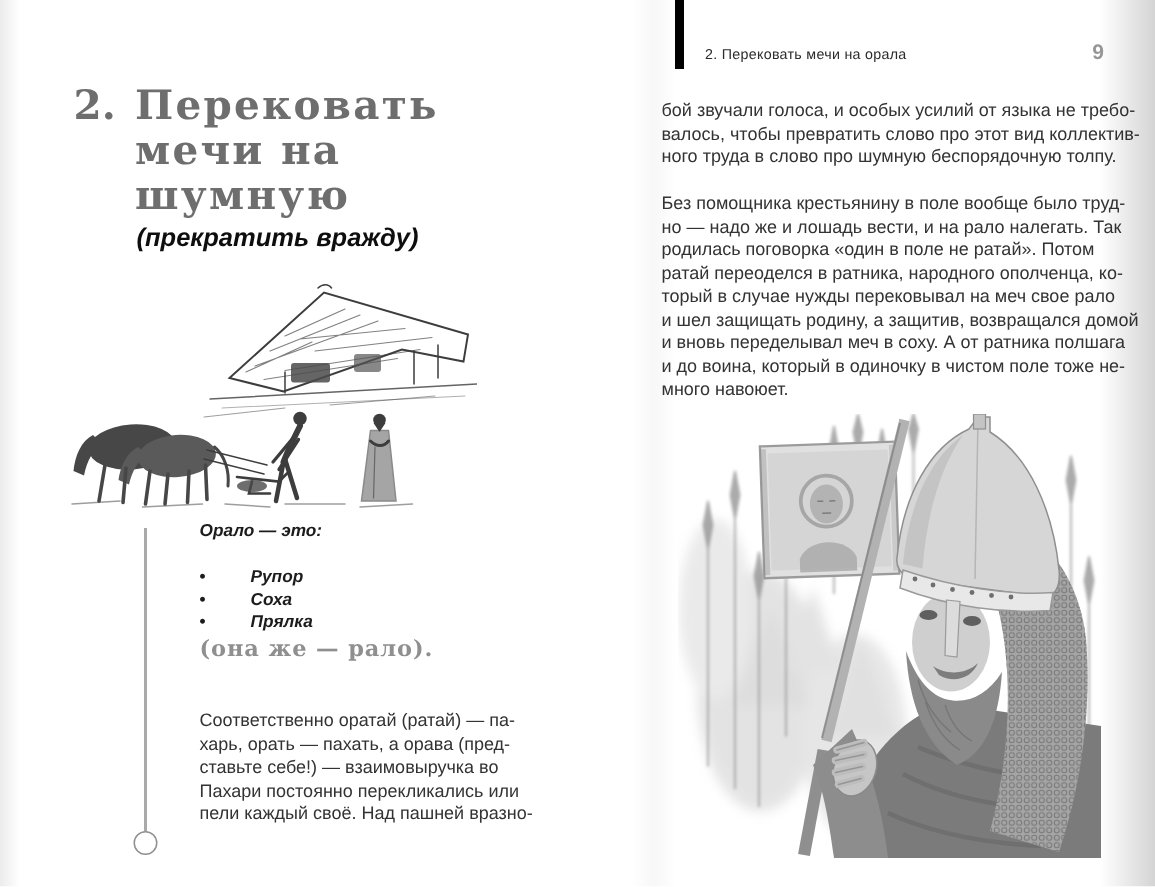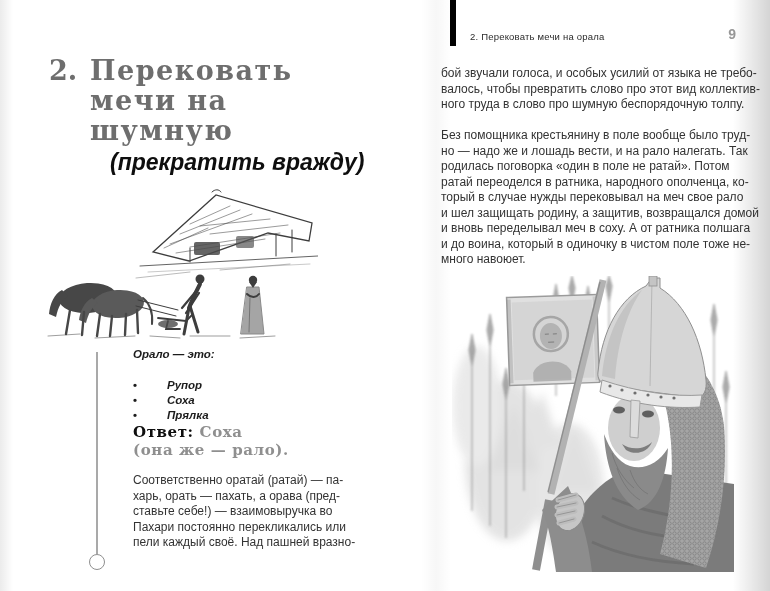--- a/index.html
+++ b/index.html
@@ -17,21 +17,21 @@
                 background:linear-gradient(to right, rgba(0,0,0,0), rgba(0,0,0,0.03) 50%, rgba(0,0,0,0)); pointer-events:none; }
 
   
   .chapter-title { position:absolute; left:90px; top:56px;
                    font-family:"DejaVu Serif", serif; font-weight:bold;
                    font-size:27px; line-height:30px; letter-spacing:1.5px; color:#6e6e6e; }
   .chapter-number { position:absolute; left:49px; top:56px;
                    font-family:"DejaVu Serif", serif; font-weight:bold;
                    font-size:27px; line-height:30px; color:#6e6e6e; }
   .chapter-subtitle { position:absolute; left:91px; top:149px;
-                   font-size:23px; font-weight:bold; font-style:italic; color:#0e0e0e;margin-left:19px; }
+                   font-size:17px; font-weight:bold; font-style:italic; color:#0e0e0e; }
 
   .plow-illo { position:absolute; left:40px; top:186px; width:278px; height:158px; }
 
   .timeline-rule { position:absolute; left:96px; top:352px; width:1.5px; height:202px; background:#a9a9a9; }
   .timeline-end  { position:absolute; left:89px; top:554px; width:16px; height:16px;
                    border:1.5px solid #8f8f8f; border-radius:50%; background:#ffffff; }
 
   .quiz { position:absolute; left:133px; top:347px; font-size:11.5px; font-weight:bold;
           font-style:italic; color:#1c1c1c; }
   .quiz-question { line-height:15px; margin-bottom:16px; }
@@ -126,23 +126,20 @@
         <span class="bullet">•</span>
         <span>Соха</span>
       </div>
       <div class="quiz-option">
         <span class="bullet">•</span>
         <span>Прялка</span>
       </div>
     </div>
 
     <div class="answer">
-      <div>
-        <span class="label">Ответ:</span><span class="value"> Соха</span>
-      </div>
       <div class="value">(она же — рало).</div>
     </div>
 
     <div class="left-body">
         <div>Соответственно оратай (ратай) — па-</div>
         <div>харь, орать — пахать, а орава (пред-</div>
         <div>ставьте себе!) — взаимовыручка во</div>
         <div>Пахари постоянно перекликались или</div>
         <div>пели каждый своё. Над пашней вразно-</div>
       </div>

